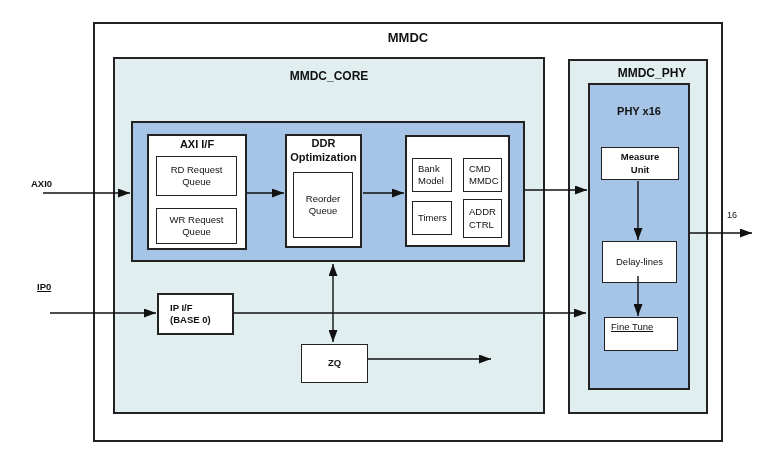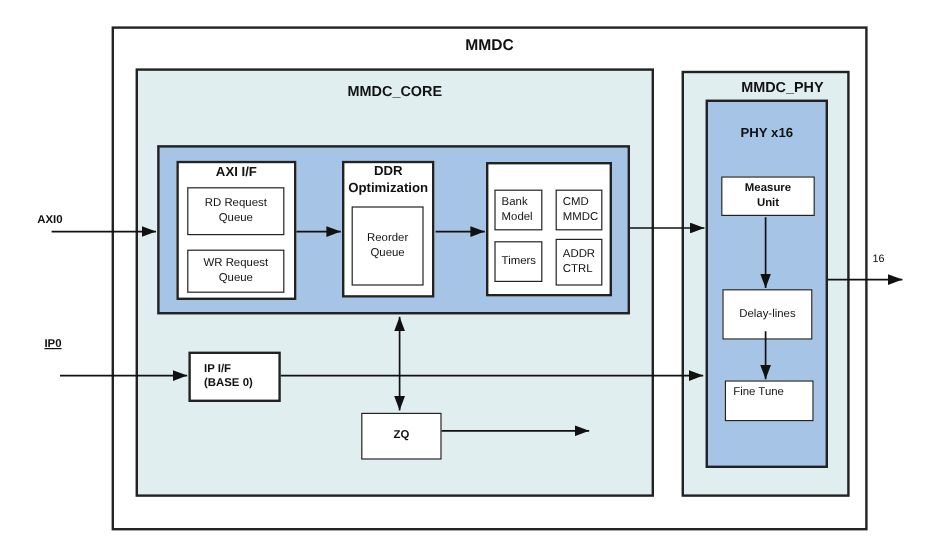--- a/index.html
+++ b/index.html
@@ -15,21 +15,21 @@
   .blue{background:#a6c4e6;}
   .ttl{position:absolute;text-align:center;font-weight:bold;color:#111;}
   .t13{font-size:13px;}
   .t12{font-size:12px;}
   .t11{font-size:11px;line-height:1.25;}
   .lbl{font-size:9.5px;line-height:1.3;color:#111;}
   .cc{display:flex;align-items:center;justify-content:center;text-align:center;}
   .pre{white-space:pre-line;}
   .bold{font-weight:bold;}
   .siglbl{position:absolute;font-size:9.5px;font-weight:bold;color:#111;}
-  .tl{display:flex;align-items:flex-start;justify-content:flex-start;text-align:left;padding:3px 16px 0 6px;}
+  .tl{display:flex;align-items:flex-start;justify-content:flex-start;text-align:left;padding:3px 16px 0 6px;text-decoration:underline;}
   .lc{display:flex;align-items:center;justify-content:flex-start;text-align:left;padding-left:5px;}
   #wires{position:absolute;left:0;top:0;z-index:20;pointer-events:none;}
   .z5{z-index:5;}
 </style>
 </head>
 <body>
 
 <div id="canvas">
 
   <div class="box b2 white" style="left:93px;top:22px;width:630px;height:420px;"></div>

